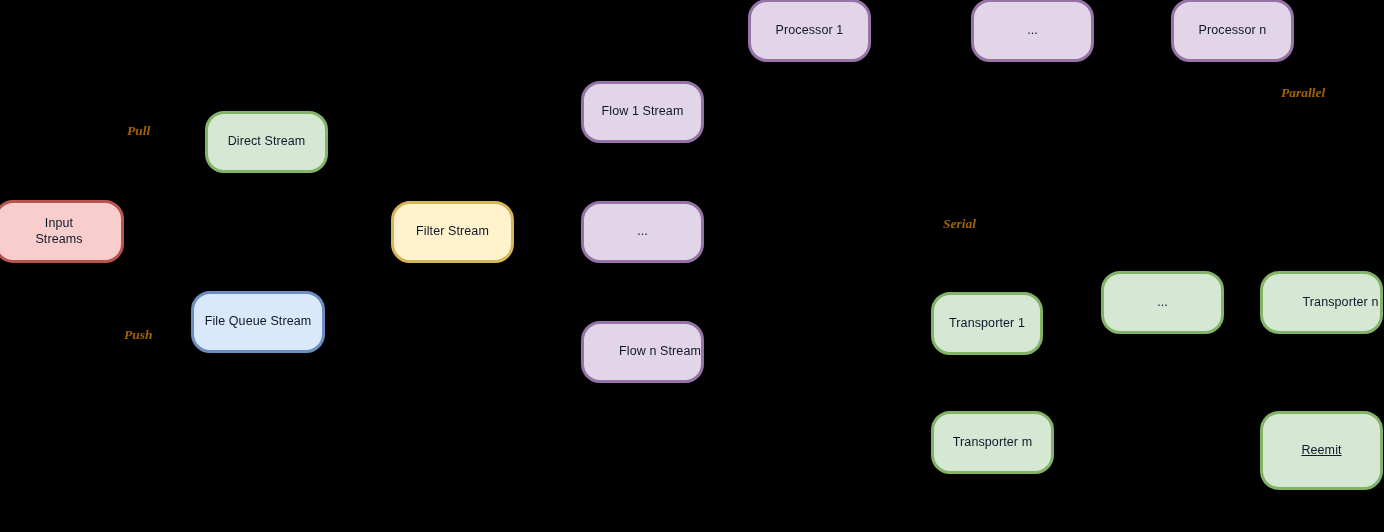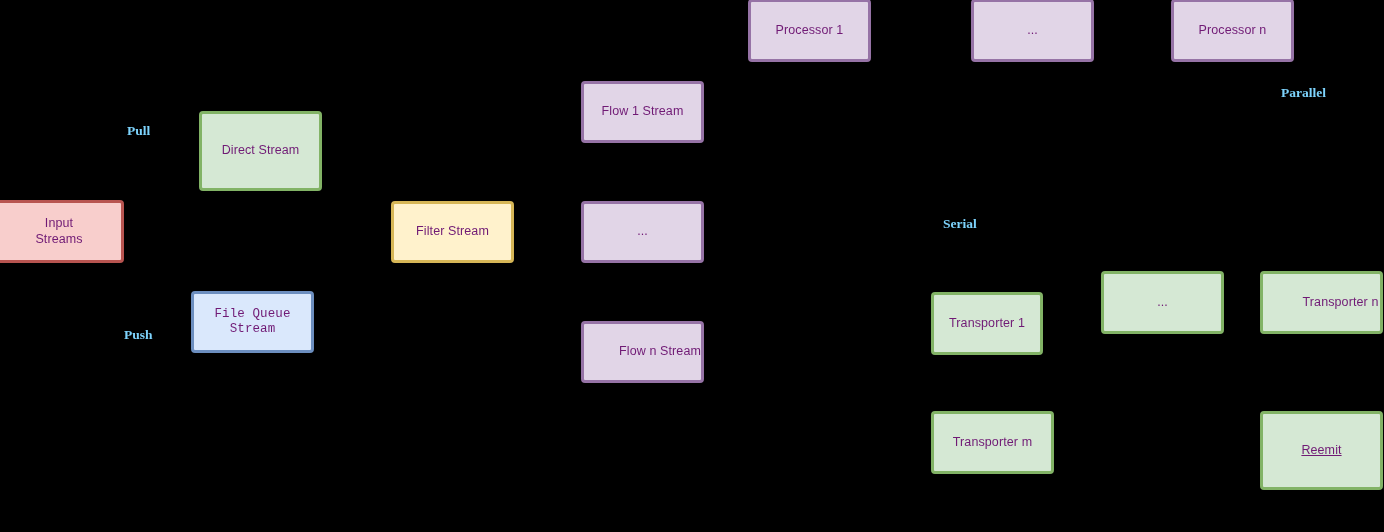--- a/index.html
+++ b/index.html
@@ -16,29 +16,29 @@
     width: 1384px;
     height: 532px;
     background: #000000;
     overflow: hidden;
   }
   .node {
     position: absolute;
     box-sizing: border-box;
     border-width: 3px;
     border-style: solid;
-    border-radius: 4px;
+    border-radius: 19px;
     display: flex;
     align-items: center;
     justify-content: center;
     text-align: center;
     font-family: "Liberation Sans", sans-serif;
     font-size: 12.5px;
     line-height: 1.22;
-    color: #701a75;
+    color: #0f172a;
     letter-spacing: 0.1px;
     white-space: pre-line;
   }
   .node-red {
     background: #f8cecc;
     border-color: #b85450;
   }
   .node-green {
     background: #d5e8d4;
     border-color: #82b366;
@@ -53,40 +53,41 @@
   }
   .node-purple {
     background: #e1d5e7;
     border-color: #9673a6;
   }
   .edge-label {
     position: absolute;
     font-family: "Liberation Serif", serif;
     font-weight: bold;
     font-size: 13.5px;
-    color: #7dd3fc;
+    color: #a16207;
     white-space: nowrap;
     line-height: 1;
+    font-style: italic;
   }
 </style>
 </head>
 <body>
 
 <div id="canvas">
 
   <div class="node node-red" style="left:-6px; top:200px; width:130px; height:63px;">
     <span>Input
 Streams</span>
   </div>
 
-  <div class="node node-green" style="left:199px; top:111px; width:123px; height:80px;justify-content:center;">
+  <div class="node node-green" style="left:205px; top:111px; width:123px; height:62px;justify-content:center;">
     <span>Direct Stream</span>
   </div>
 
-  <div class="node node-blue" style="left:191px; top:291px; width:123px; height:62px;font-family:Liberation Mono, monospace;">
+  <div class="node node-blue" style="left:191px; top:291px; width:134px; height:62px;">
     <span>File Queue Stream</span>
   </div>
 
   <div class="node node-yellow" style="left:391px; top:201px; width:123px; height:62px;">
     <span>Filter Stream</span>
   </div>
 
   <div class="node node-purple" style="left:581px; top:81px; width:123px; height:62px;">
     <span>Flow 1 Stream</span>
   </div>

